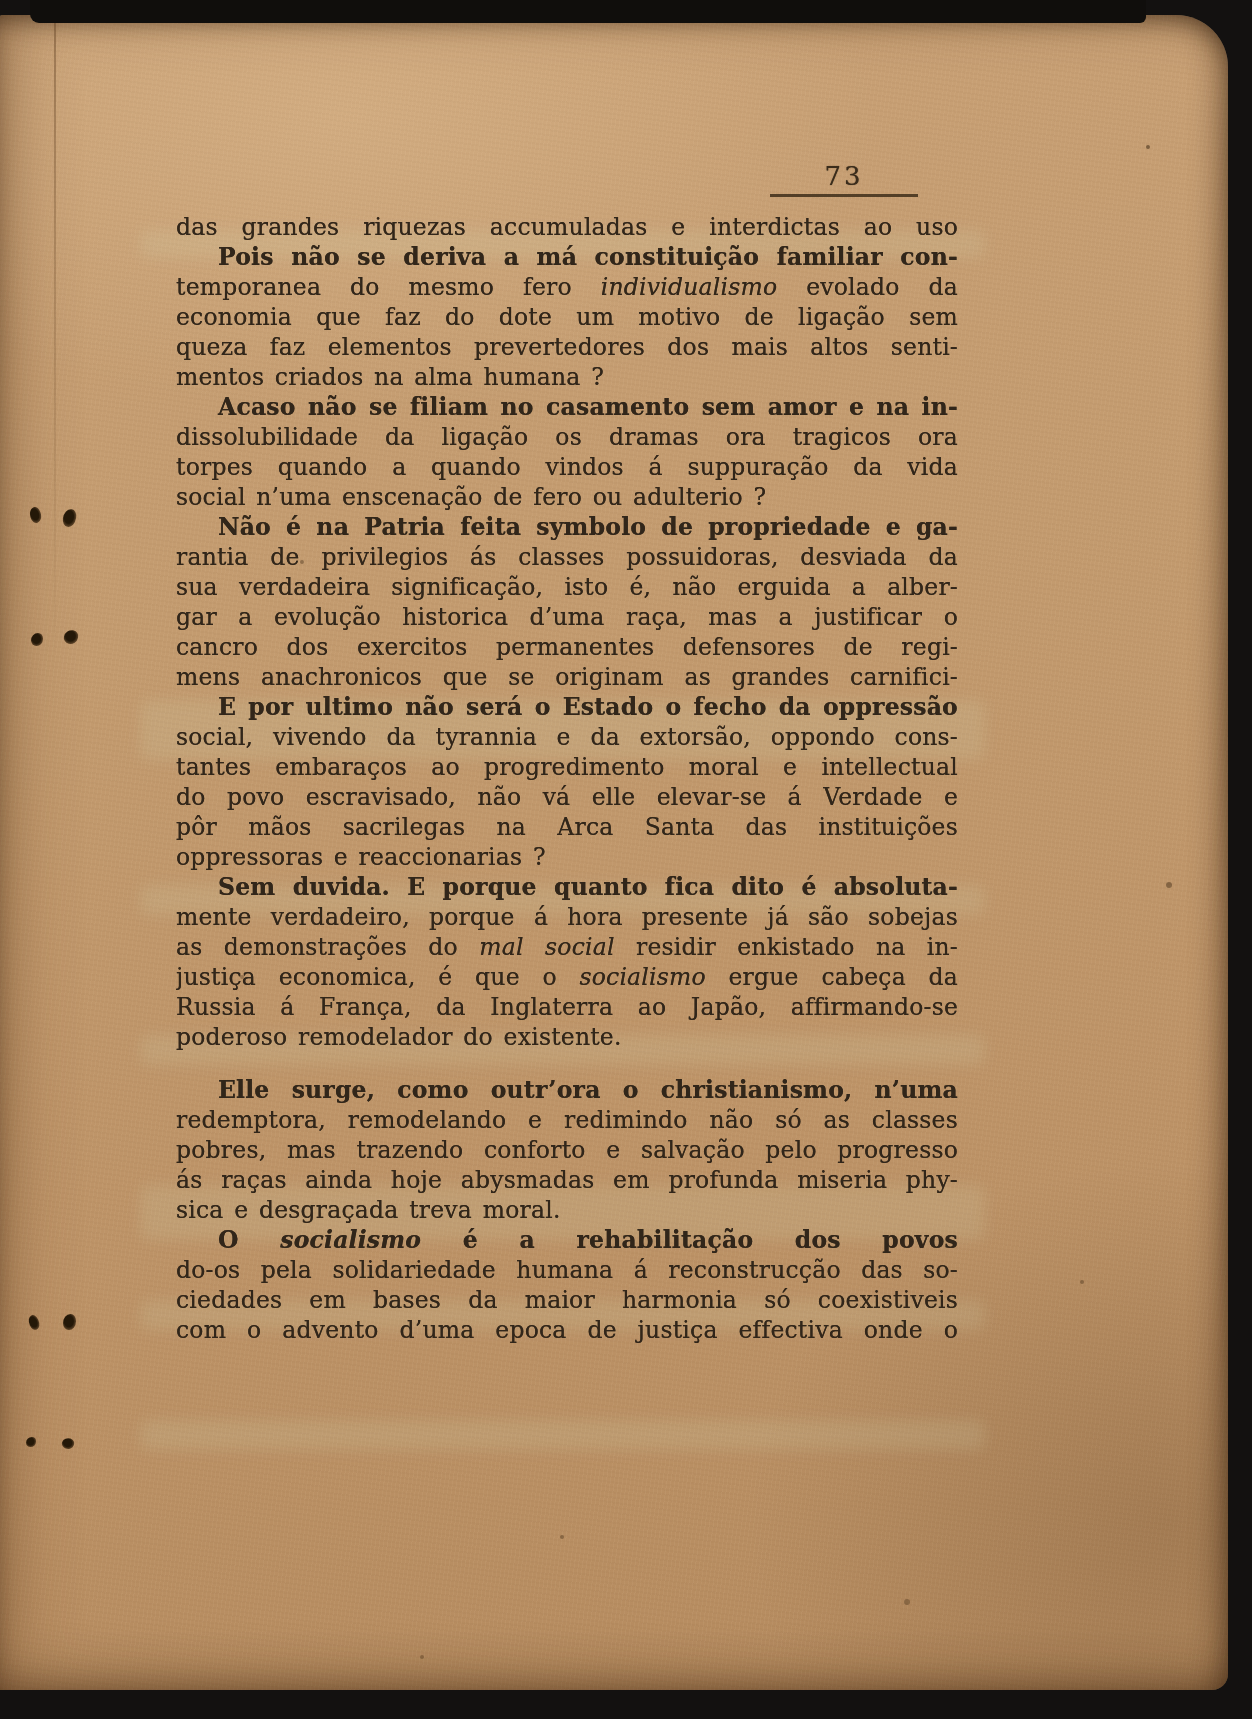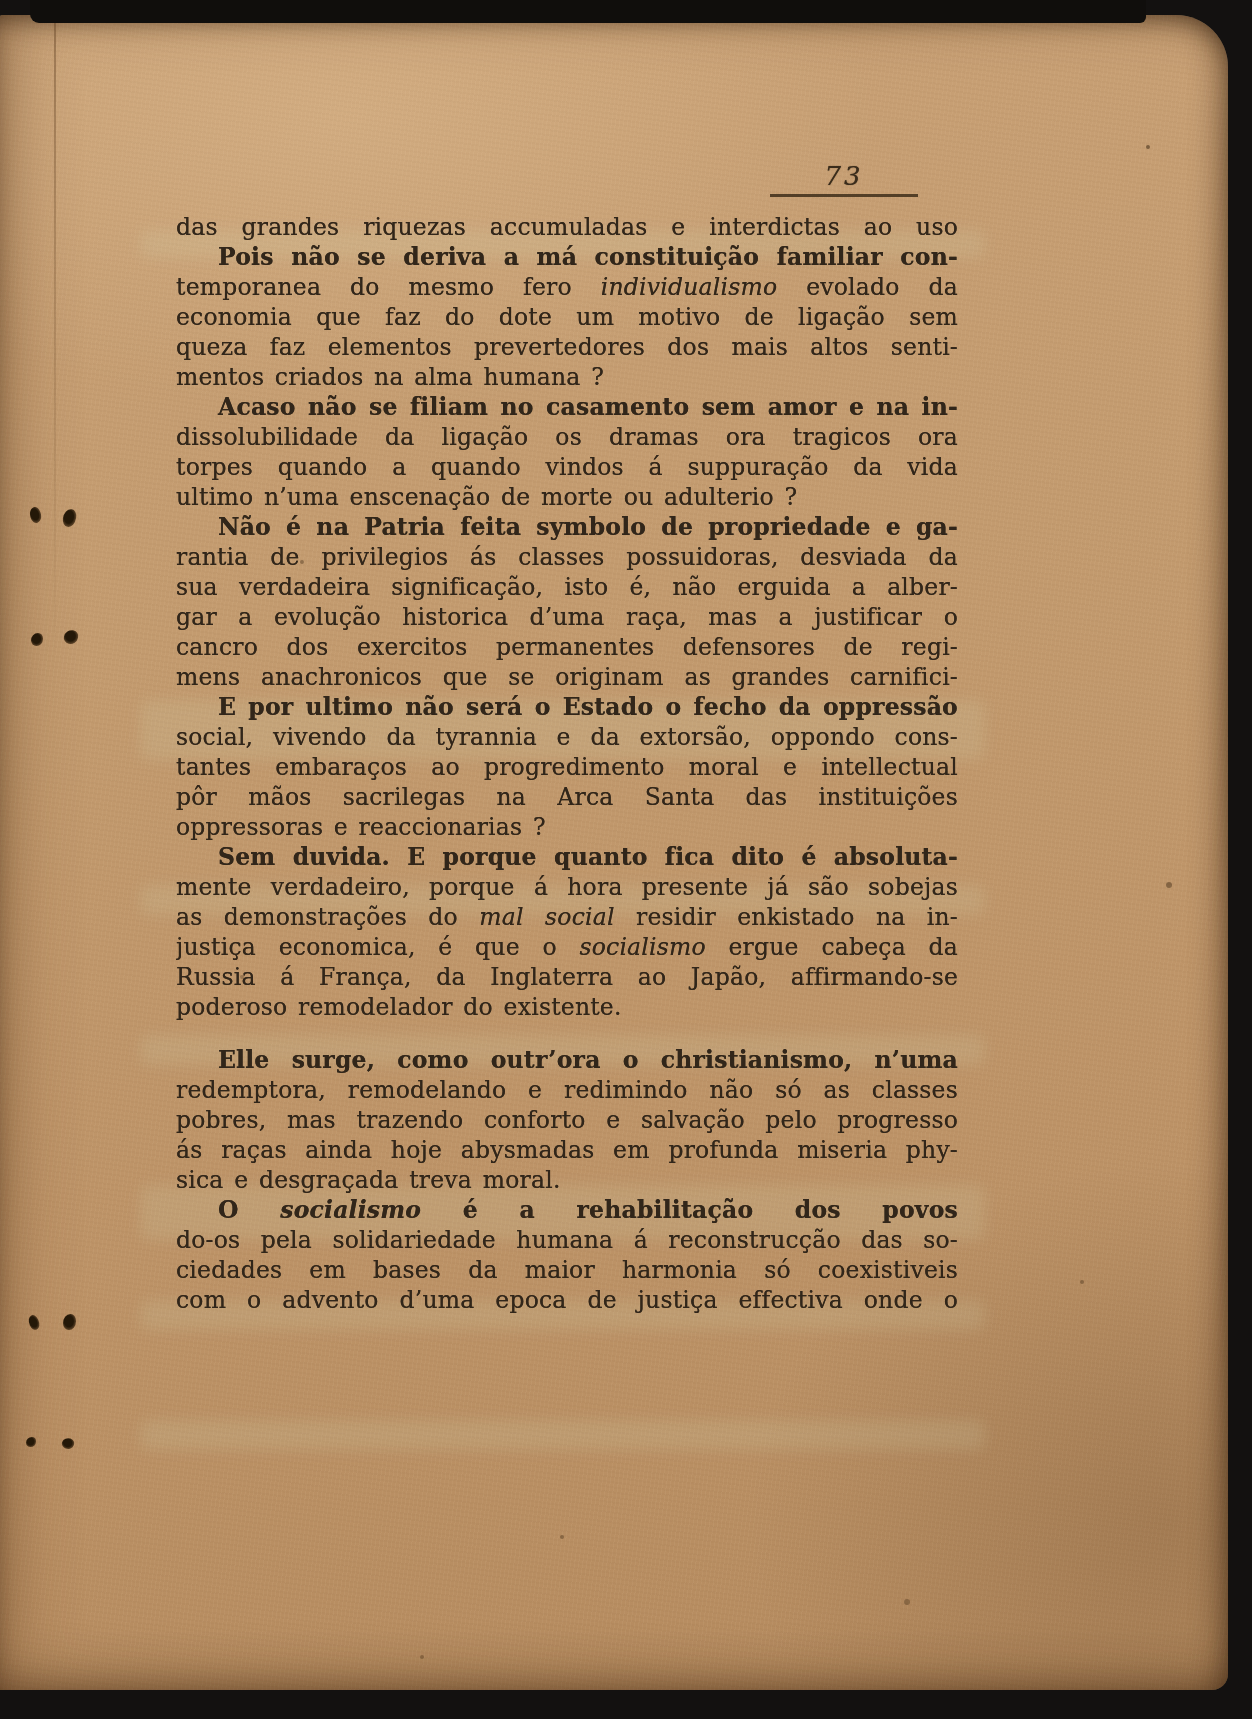--- a/index.html
+++ b/index.html
@@ -51,21 +51,20 @@
   
   .pageno {
     position:absolute; left:770px; top:146px;
     width:148px;
     text-align:center;
     font-size:26px; letter-spacing:3px;
     color:#3a2c1b;
     padding-bottom:3px;
     border-bottom:3px solid rgba(62,46,26,0.85);
     text-shadow:0 0 1px rgba(58,44,27,0.7);
-    font-style:italic;
   }
   
   .text-block {
     position:absolute; left:176px; top:197px;
     width:782px;
     font-size:23.5px;
     color:#31261a;
     text-shadow:0 0 0.6px rgba(49,38,26,0.85);
     word-spacing:3px;
     letter-spacing:0.2px;
@@ -127,34 +126,35 @@
         <div class="line indent"><span>Pois não se deriva a má constituição familiar con-</span></div>
         <div class="line"><span>temporanea do mesmo fero </span><span class="it">individualismo</span><span> evolado da</span></div>
         <div class="line"><span>economia que faz do dote um motivo de ligação sem</span></div>
         <div class="line"><span>queza faz elementos prevertedores dos mais altos senti-</span></div>
         <div class="line lastline"><span>mentos criados na alma humana ?</span></div>
       </div>
       <div class="para">
         <div class="line indent"><span>Acaso não se filiam no casamento sem amor e na in-</span></div>
         <div class="line"><span>dissolubilidade da ligação os dramas ora tragicos ora</span></div>
         <div class="line"><span>torpes quando a quando vindos á suppuração da vida</span></div>
-        <div class="line lastline"><span>ultimo n’uma enscenação de morte ou adulterio ?</span></div>
+        <div class="line lastline"><span>social n’uma enscenação de fero ou adulterio ?</span></div>
       </div>
       <div class="para">
         <div class="line indent"><span>Não é na Patria feita symbolo de propriedade e ga-</span></div>
         <div class="line"><span>rantia de privilegios ás classes possuidoras, desviada da</span></div>
         <div class="line"><span>sua verdadeira significação, isto é, não erguida a alber-</span></div>
         <div class="line"><span>gar a evolução historica d’uma raça, mas a justificar o</span></div>
         <div class="line"><span>cancro dos exercitos permanentes defensores de regi-</span></div>
         <div class="line"><span>mens anachronicos que se originam as grandes carnifici-</span></div>
       </div>
       <div class="para">
         <div class="line indent"><span>E por ultimo não será o Estado o fecho da oppressão</span></div>
         <div class="line"><span>social, vivendo da tyrannia e da extorsão, oppondo cons-</span></div>
         <div class="line"><span>tantes embaraços ao progredimento moral e intellectual</span></div>
+        <div class="line"><span>do povo escravisado, não vá elle elevar-se á Verdade e</span></div>
         <div class="line"><span>pôr mãos sacrilegas na Arca Santa das instituições</span></div>
         <div class="line lastline"><span>oppressoras e reaccionarias ?</span></div>
       </div>
       <div class="para">
         <div class="line indent"><span>Sem duvida. E porque quanto fica dito é absoluta-</span></div>
         <div class="line"><span>mente verdadeiro, porque á hora presente já são sobejas</span></div>
         <div class="line"><span>as demonstrações do </span><span class="it">mal social</span><span> residir enkistado na in-</span></div>
         <div class="line"><span>justiça economica, é que o </span><span class="it">socialismo</span><span> ergue cabeça da</span></div>
         <div class="line"><span>Russia á França, da Inglaterra ao Japão, affirmando-se</span></div>
         <div class="line lastline"><span>poderoso remodelador do existente.</span></div>

